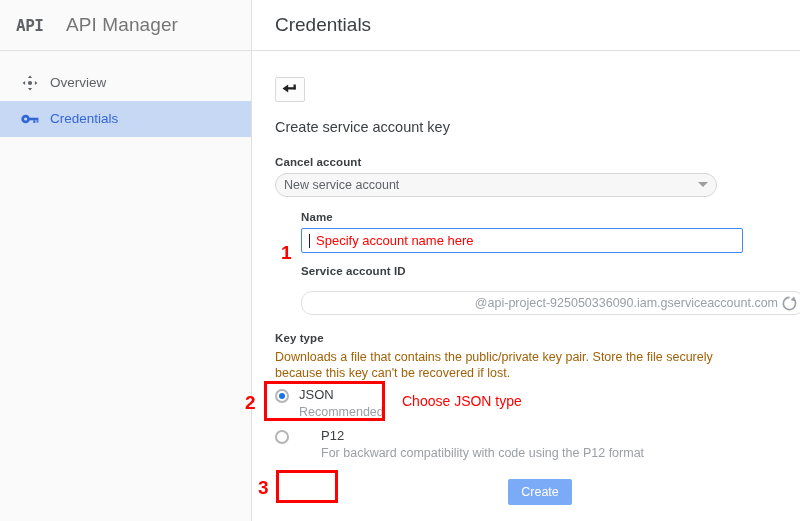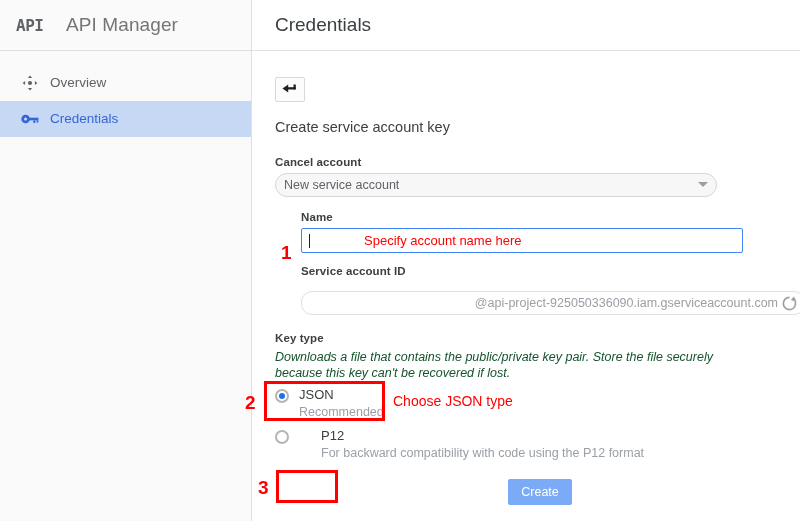--- a/index.html
+++ b/index.html
@@ -190,21 +190,20 @@
     width: 442px;
     height: 25px;
     border: 1px solid #4285f4;
     border-radius: 2px;
     background: #ffffff;
     box-sizing: border-box;
     display: flex;
     align-items: center;
     padding: 0 7px;
     cursor: text;
-    gap: 48px;
   }
   .caret-bar {
     width: 1px;
     height: 14px;
     background: #202124;
     margin-right: 6px;
   }
   .redtext {
     color: #ff0000;
     font-size: 13px;
@@ -238,25 +237,24 @@
     top: 3px;
     width: 17px;
     height: 17px;
     cursor: pointer;
   }
 
   
   .keytype-block { margin-top: 17px; }
   .keytype-desc {
     font-size: 12.5px;
-    color: #14532d;
+    color: #a16207;
     line-height: 16px;
     max-width: 445px;
     margin-top: 1px;
-    font-style: italic;
   }
   .radios { margin-top: 6px; }
   .radio-row {
     display: flex;
     align-items: flex-start;
     min-height: 32px;
   }
   .radio {
     width: 14px;
     height: 14px;
@@ -489,14 +487,14 @@
 </div>
 
 <div class="overlay">
   <div class="ann-num" style="left:281px; top:243px;">1</div>
   <div class="ann-num" style="left:245px; top:393px;">2</div>
   <div class="ann-num" style="left:258px; top:478px;">3</div>
 
   <div class="ann-box" style="left:264px; top:381px; width:121px; height:40px;"></div>
   <div class="ann-box" style="left:276px; top:470px; width:62px; height:33px;"></div>
 
-  <div class="ann-text" style="left:393px; top:394px;">Choose JSON type</div>
+  <div class="ann-text" style="left:402px; top:394px;">Choose JSON type</div>
 </div>
 
 </body></html>

